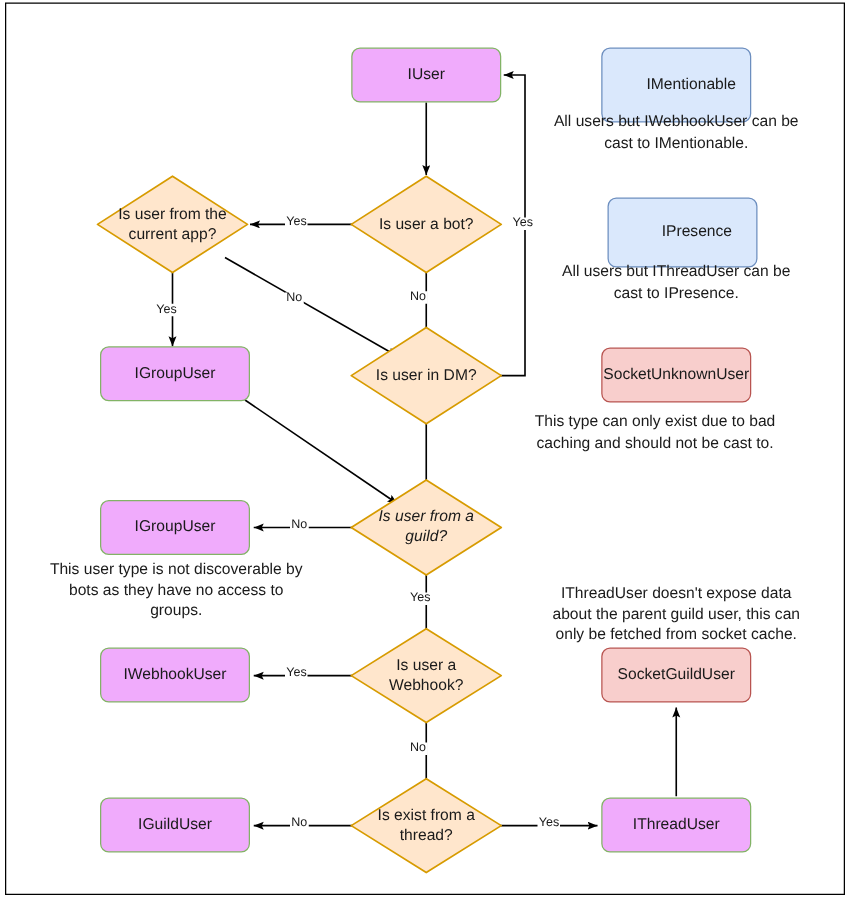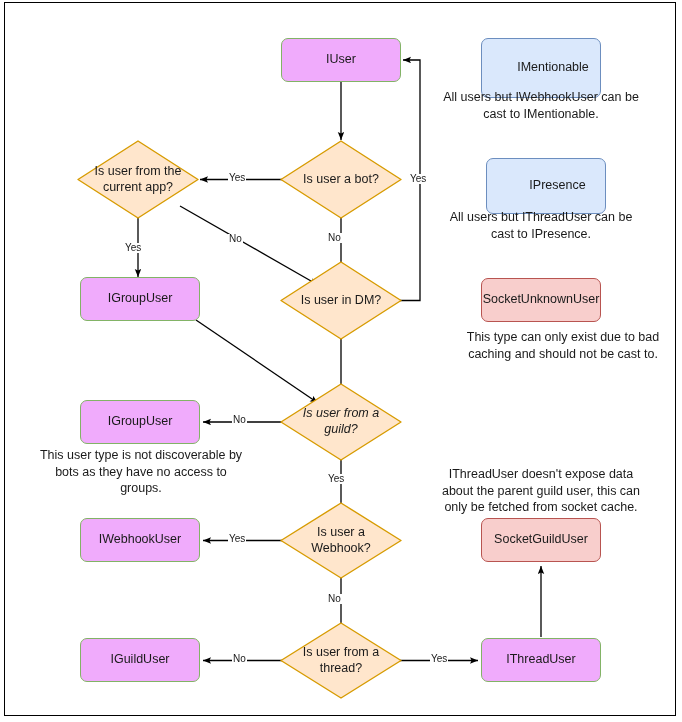--- a/index.html
+++ b/index.html
@@ -187,21 +187,21 @@
 
   <div class="diamond-wrap" style="left:281px; top:384px; width:120px; height:76px;font-style:italic;">
     <div class="dlabel">Is user from a guild?</div>
   </div>
 
   <div class="diamond-wrap" style="left:281px; top:503px; width:120px; height:75px;">
     <div class="dlabel">Is user a Webhook?</div>
   </div>
 
   <div class="diamond-wrap" style="left:281px; top:623px; width:120px; height:75px;">
-    <div class="dlabel">Is user from a thread?</div>
+    <div class="dlabel">Is exist from a thread?</div>
   </div>
 
   <div class="edge-label" style="left:228px; top:173px;">Yes</div>
 
   <div class="edge-label" style="left:327px; top:233px;">No</div>
 
   <div class="edge-label" style="left:124px; top:243px;">Yes</div>
 
   <div class="edge-label" style="left:228px; top:234px;">No</div>
 
@@ -216,19 +216,19 @@
   <div class="edge-label" style="left:327px; top:594px;">No</div>
 
   <div class="edge-label" style="left:232px; top:654px;">No</div>
 
   <div class="edge-label" style="left:430px; top:654px;">Yes</div>
 
   <div class="note" style="left:437px; top:89px; width:208px;">All users but IWebhookUser can be cast to IMentionable.</div>
 
   <div class="note" style="left:437px; top:209px; width:208px;">All users but IThreadUser can be cast to IPresence.</div>
 
-  <div class="note" style="left:455px; top:329px; width:216px;">This type can only exist due to bad caching and should not be cast to.</div>
+  <div class="note" style="left:416px; top:329px; width:216px;">This type can only exist due to bad caching and should not be cast to.</div>
 
   <div class="note" style="left:36px; top:447px; width:210px;">This user type is not discoverable by bots as they have no access to groups.</div>
 
   <div class="note" style="left:432px; top:466px; width:218px;">IThreadUser doesn't expose data about the parent guild user, this can only be fetched from socket cache.</div>
 
 </div>
 
 </body></html>

